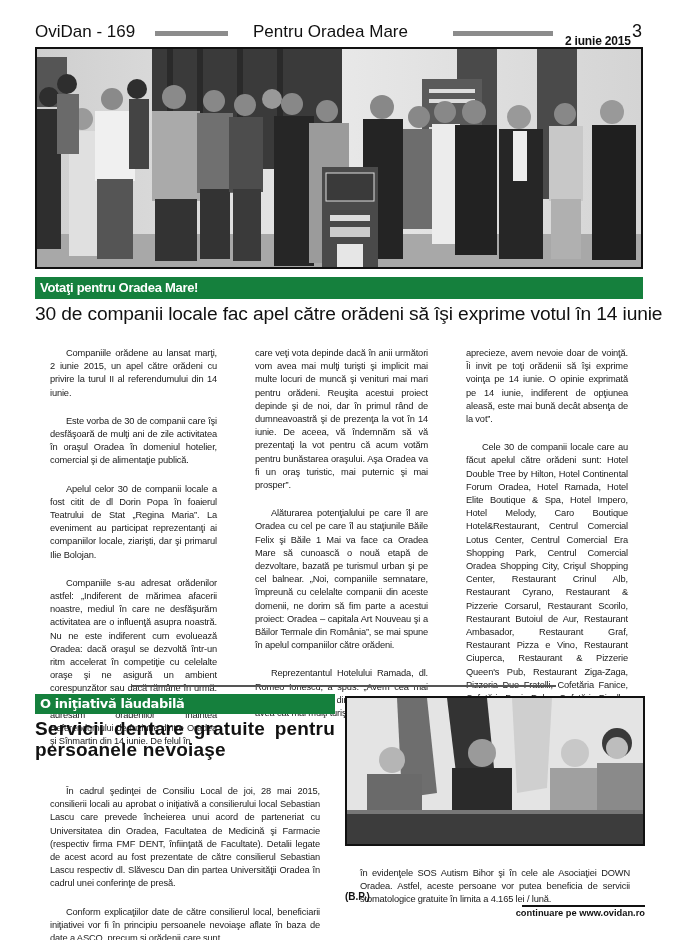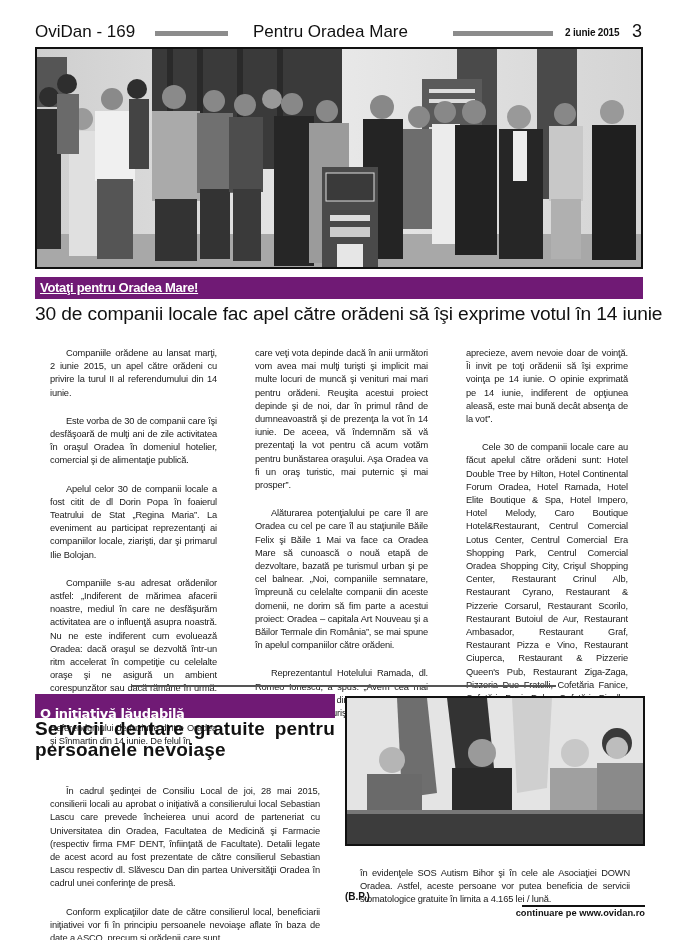--- a/index.html
+++ b/index.html
@@ -4,30 +4,30 @@
   <style>
     html, body { margin: 0; padding: 0; background: #ffffff; }
     body { width: 700px; height: 940px; position: relative; overflow: hidden; font-family: "Liberation Sans", sans-serif; color: #111; }
 
     
     .hdr { position: absolute; top: 22px; left: 35px; width: 608px; height: 20px; }
     .hdr .pub { position: absolute; left: 0; top: 0; font-size: 17px; font-weight: 400; color: #111; }
     .hdr .bar1 { position: absolute; left: 120px; top: 9px; width: 73px; height: 5px; background: #8c8c8c; }
     .hdr .sect { position: absolute; left: 218px; top: 0; font-size: 17px; color: #111; text-align: center; }
     .hdr .bar2 { position: absolute; left: 418px; top: 9px; width: 100px; height: 5px; background: #8c8c8c; }
-    .hdr .date { position: absolute; left: 530px; top: 5px; font-size: 10px; font-weight: bold; letter-spacing: -0.2px; }
+    .hdr .date { position: absolute; left: 530px; top: 12px; font-size: 12px; font-weight: bold; letter-spacing: -0.2px; }
     .hdr .pg { position: absolute; left: 597px; top: -1px; font-size: 18px; }
 
     
     .photo1 { position: absolute; left: 35px; top: 47px; width: 608px; height: 222px; border: 2px solid #111; box-sizing: border-box; overflow: hidden; background: #9a9a9a; }
 
     
-    .kicker { position: absolute; background: #701a75; color: #fff; font-weight: bold; box-sizing: border-box; text-decoration: underline; }
+    .kicker { position: absolute; background: #15803d; color: #fff; font-weight: bold; box-sizing: border-box; }
     .kicker1 { left: 35px; top: 277px; width: 608px; height: 22px; font-size: 13px; padding: 3px 5px; letter-spacing: -0.3px; }
-    .kicker2 { left: 35px; top: 694px; width: 300px; height: 20px; font-size: 13px; padding: 12px 5px; font-family: "DejaVu Sans", sans-serif; letter-spacing: -0.4px; }
+    .kicker2 { left: 35px; top: 694px; width: 300px; height: 20px; font-size: 13px; padding: 2px 5px; font-family: "DejaVu Sans", sans-serif; letter-spacing: -0.4px; }
 
     .headline1 { position: absolute; left: 35px; top: 302px; width: 612px; font-size: 19.2px; line-height: 24px; white-space: nowrap; letter-spacing: -0.15px; }
 
     .col { position: absolute; font-size: 9.3px; line-height: 13.2px; text-align: justify; color: #1a1a1a; letter-spacing: -0.15px; }
     .col p { margin: 15px; text-indent: 16px; }
     .col p.noindent { text-indent: 0; }
     .c1 { left: 35px; top: 332px; width: 197px; }
     .c2 { left: 240px; top: 332px; width: 203px; }
     .c3 { left: 451px; top: 332px; width: 192px; }
 

